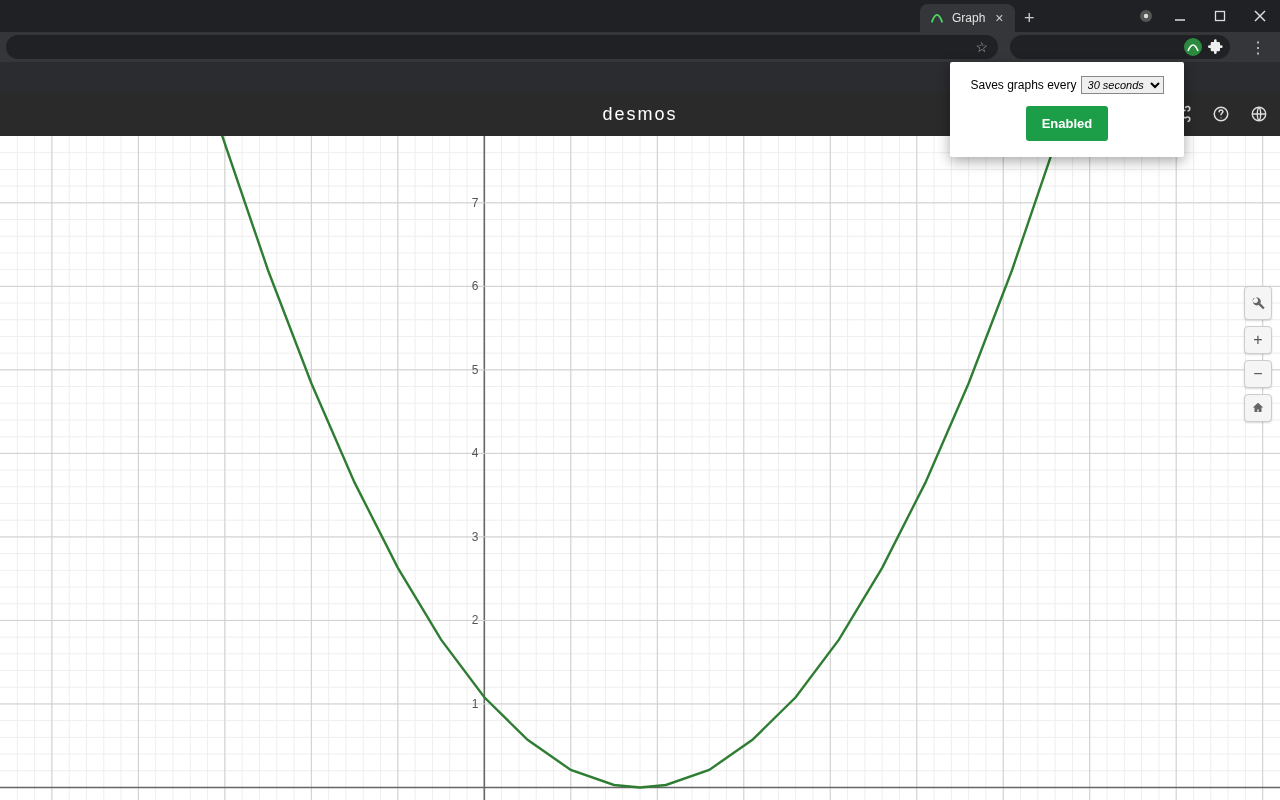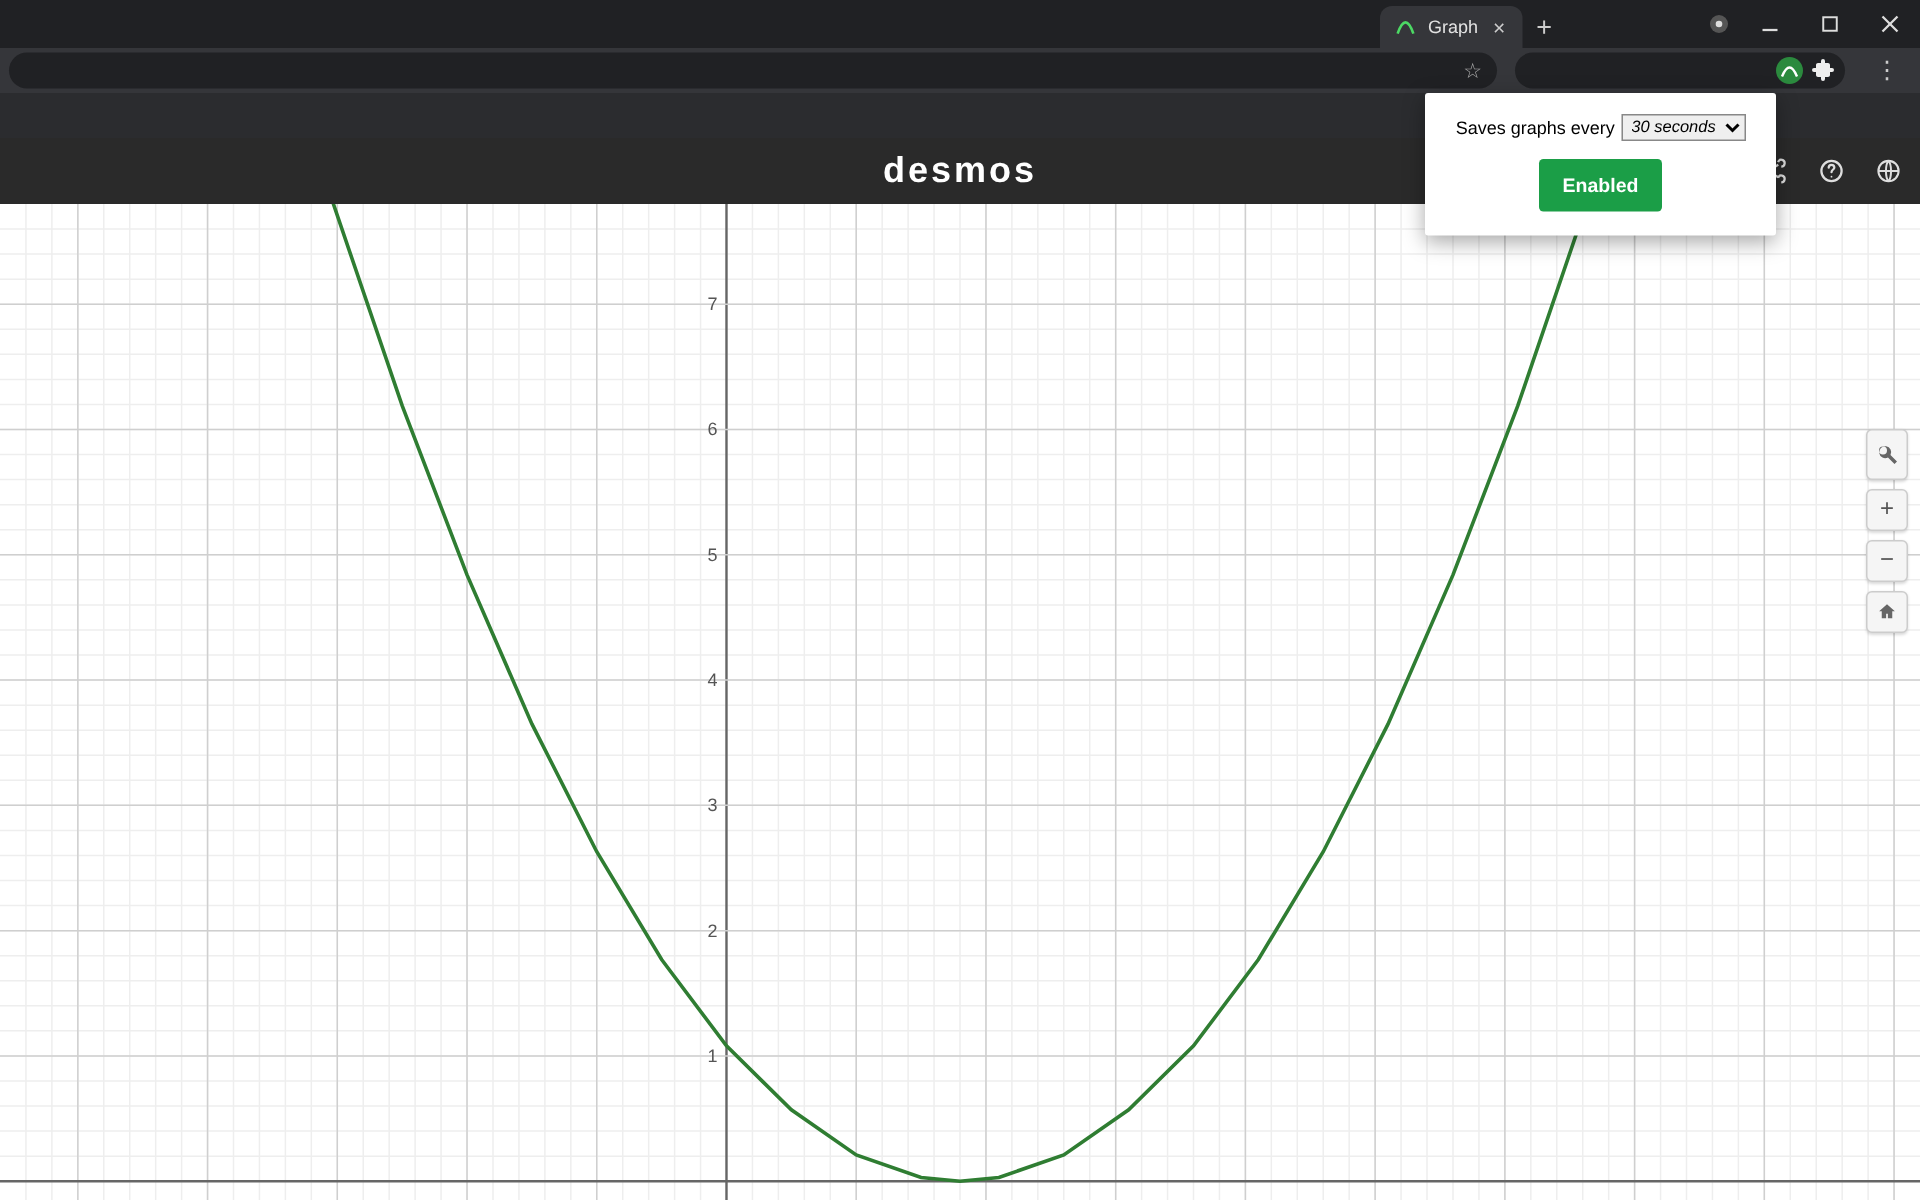--- a/index.html
+++ b/index.html
@@ -57,23 +57,23 @@
   
   .desmos-header {
     height: 44px;
     background: #2a2a2a;
     display:flex; align-items:center; justify-content:center;
     position:relative;
     color:#fff;
   }
   .desmos-logo {
     font-family: "Trebuchet MS", "Segoe UI", Arial, sans-serif;
-    font-size: 24px;
+    font-size: 18px;
     letter-spacing: 2px;
-    font-weight: 700;
+    font-weight: 400;
   }
   .desmos-right { position:absolute; right:10px; top:0; height:44px; display:flex; align-items:center; gap:16px; color:#ddd; }
   .dh-icon { width:22px; height:22px; display:flex; align-items:center; justify-content:center; font-size:16px; }
 
   
   .graph-area {
     position: relative;
     width: 1280px;
     height: 664px; 
     background: #fff;

